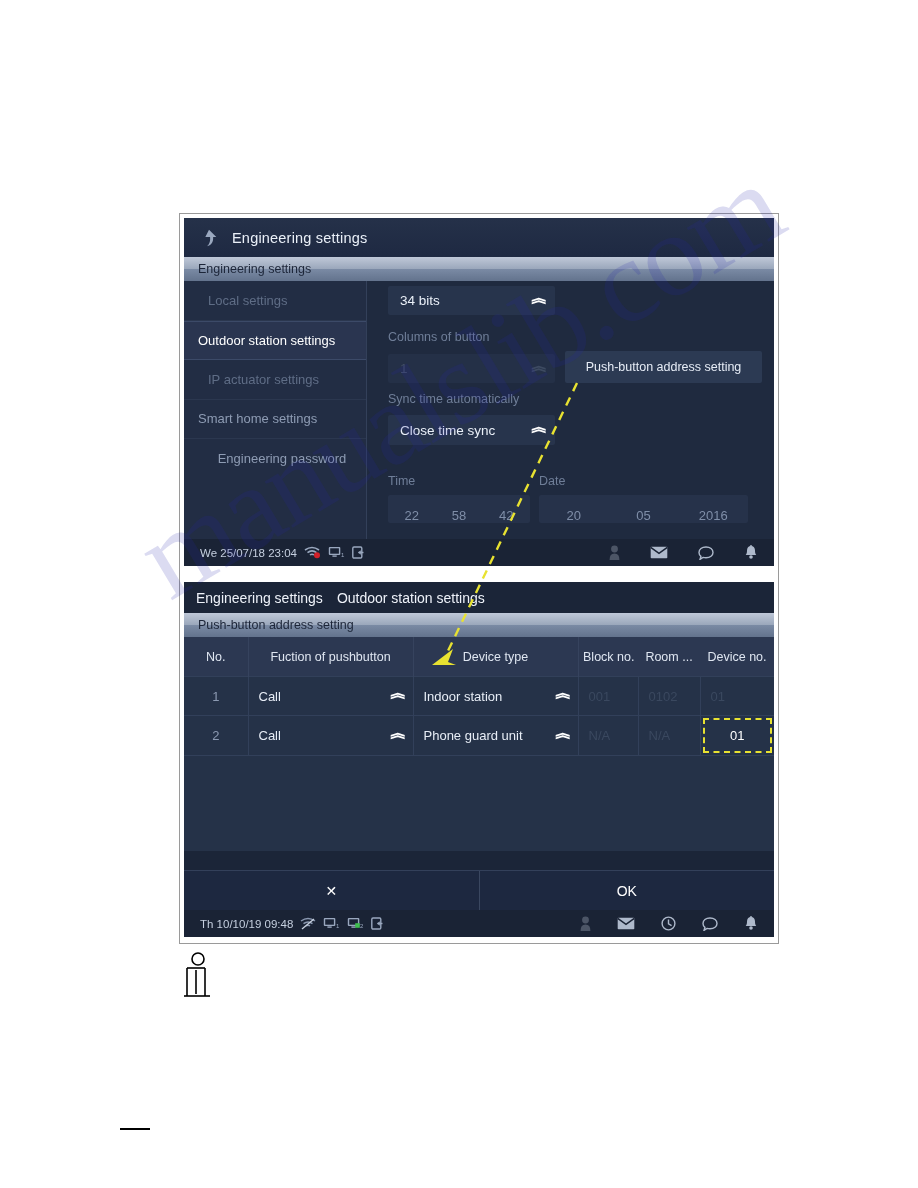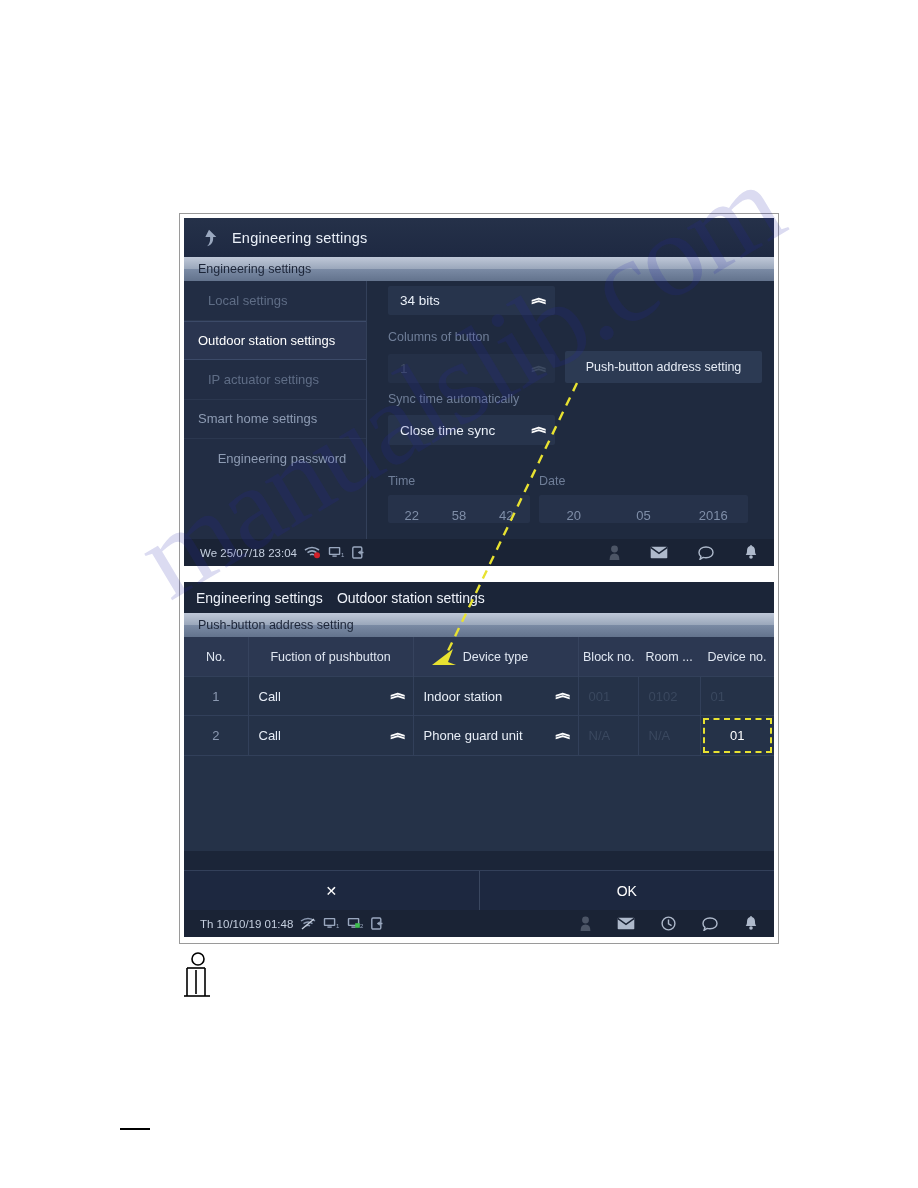--- a/index.html
+++ b/index.html
@@ -514,21 +514,21 @@
       </tbody>
     </table>
 
     <div class="action-bar">
       <div class="action-btn left">✕</div>
       <div class="action-btn">OK</div>
     </div>
 
     <div class="status-bar">
       <div class="status-left">
-        <span>Th 10/10/19  01:48</span>
+        <span>Th 10/10/19  09:48</span>
         <svg class="sicon" width="16" height="13" viewBox="0 0 16 13">
           <path d="M1 4 Q8 -1 15 4" stroke="#8a98b0" stroke-width="1.5" fill="none"></path>
           <path d="M3.5 6.6 Q8 3.2 12.5 6.6" stroke="#8a98b0" stroke-width="1.5" fill="none"></path>
           <path d="M6 9 Q8 7.4 10 9" stroke="#8a98b0" stroke-width="1.5" fill="none"></path>
           <path d="M2 12 L14 2" stroke="#c8d2e0" stroke-width="1.3"></path>
         </svg>
         <svg class="sicon" width="17" height="13" viewBox="0 0 17 13">
           <rect x="0.8" y="1" width="11.5" height="8" rx="1" fill="#9aa8bf"></rect>
           <rect x="2.2" y="2.3" width="8.7" height="5.4" fill="#1a2335"></rect>
           <rect x="4.4" y="9.4" width="4.3" height="1.4" fill="#9aa8bf"></rect>

